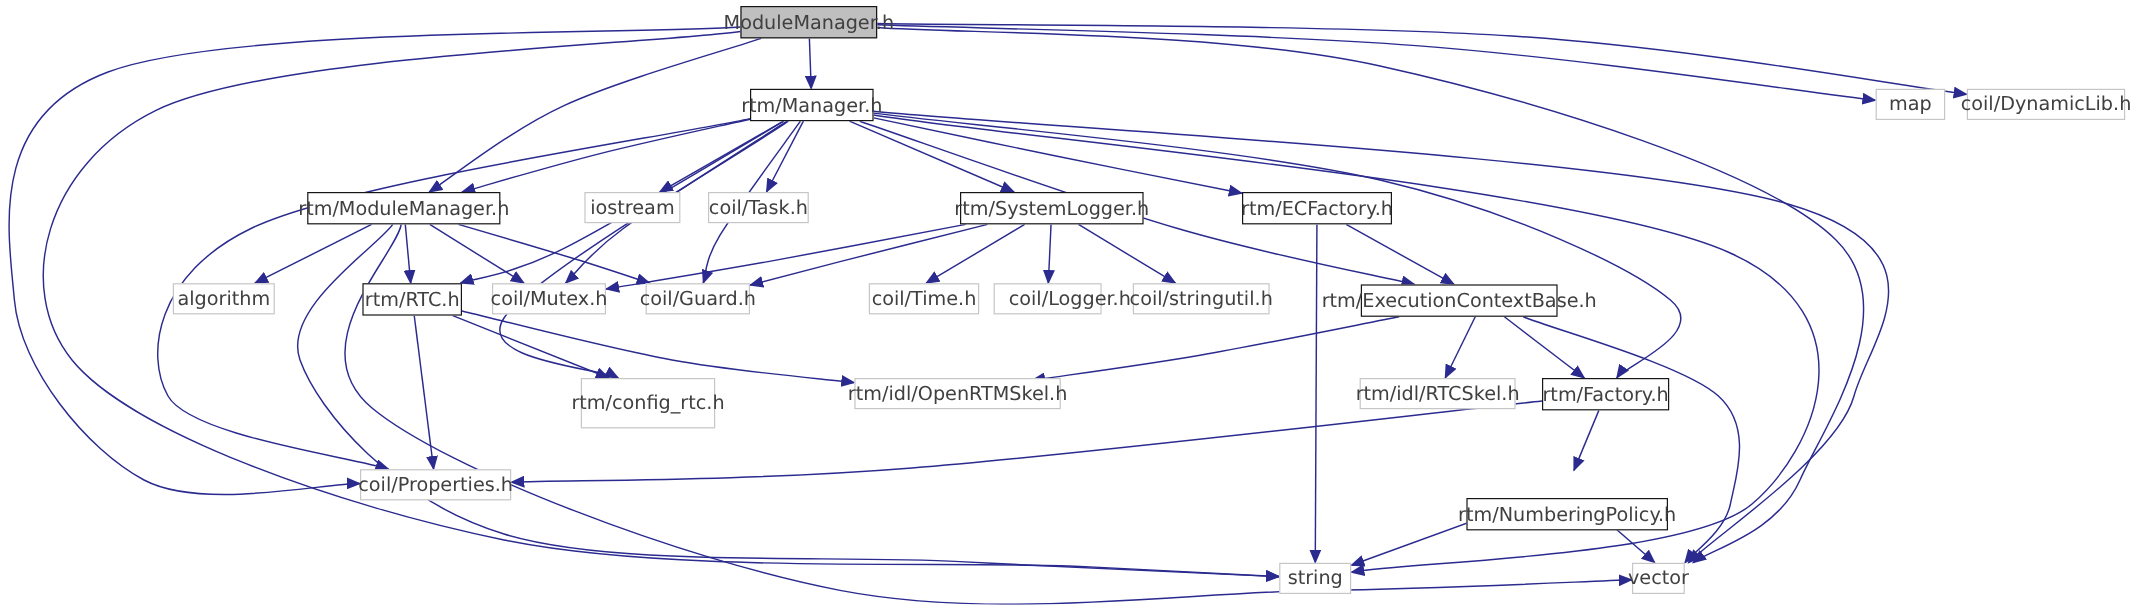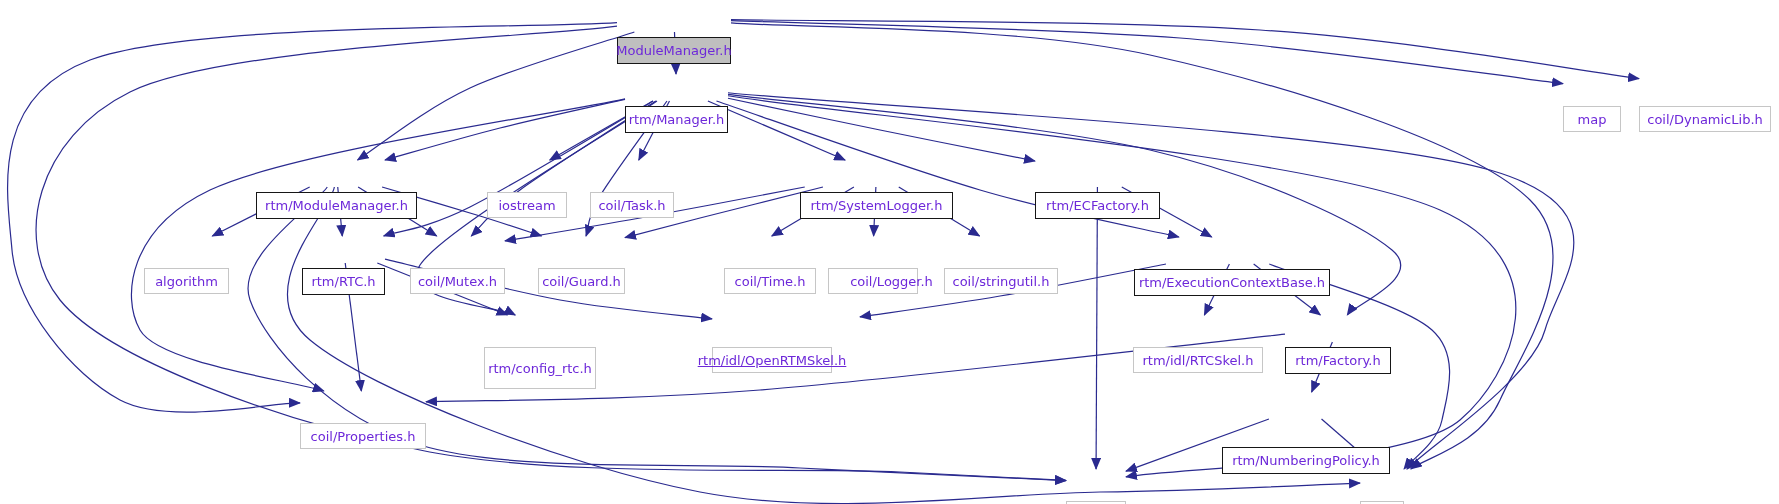--- a/index.html
+++ b/index.html
@@ -1,22 +1,22 @@
 <!DOCTYPE html>
 <html><head>
 <meta charset="utf-8">
 <style>
   html,body{margin:0;padding:0;background:#ffffff;}
   body{width:1779px;height:504px;font-family:"DejaVu Sans","Liberation Sans",sans-serif;}
   #canvas{position:relative;width:1779px;height:504px;overflow:hidden;background:#ffffff;}
   #edge-layer{position:absolute;left:0;top:0;width:1779px;height:504px;}
   .node{
     position:absolute;display:flex;align-items:center;justify-content:center;
-    box-sizing:border-box;font-size:13px;line-height:1;color:#6d28d9;
-    background:#ffffff;border:1px solid #c6c6c6;white-space:nowrap;cursor:pointer;margin-top:32px;
+    box-sizing:border-box;font-size:16px;line-height:1;color:#404040;
+    background:#ffffff;border:1px solid #c6c6c6;white-space:nowrap;cursor:pointer;
   }
   .node.emph{border:1.5px solid #161616;}
   .node.root{border:1.5px solid #161616;background:#bfbfbf;}
   path.edge{fill:none;stroke-width:1.2px;}
 </style>
 </head>
 <body>
 
 <div id="canvas">
   <svg id="edge-layer" viewBox="0 0 1779 504" xmlns="http://www.w3.org/2000/svg">
@@ -83,23 +83,23 @@
       <div class="node plain" style="left: 590px; top: 160px; width: 84px; height: 26px;">coil/Task.h</div>
       <div class="node emph" style="left: 800px; top: 160px; width: 153px; height: 27px;">rtm/SystemLogger.h</div>
       <div class="node emph" style="left: 1035px; top: 160px; width: 125px; height: 27px;">rtm/ECFactory.h</div>
       <div class="node plain" style="left: 144px; top: 236px; width: 85px; height: 26px;">algorithm</div>
       <div class="node emph" style="left: 302px; top: 236px; width: 83px; height: 27px;">rtm/RTC.h</div>
       <div class="node plain" style="left: 410px; top: 236px; width: 95px; height: 26px;">coil/Mutex.h</div>
       <div class="node plain" style="left: 538px; top: 236px; width: 87px; height: 26px;">coil/Guard.h</div>
       <div class="node plain" style="left: 724px; top: 236px; width: 92px; height: 26px;">coil/Time.h</div>
       <div class="node plain" style="left: 828px; top: 236px; width: 90px; height: 26px; padding-left: 37px;">coil/Logger.h</div>
       <div class="node plain" style="left: 944px; top: 236px; width: 114px; height: 26px;">coil/stringutil.h</div>
-      <div class="node emph" style="left: 1134px; top: 237px; width: 196px; height: 27px;">rtm/ExecutionContextBase.h</div>
+      <div class="node emph" style="left: 1134px; top: 237px; width: 164px; height: 27px;">rtm/ExecutionContextBase.h</div>
       <div class="node plain" style="left: 484px; top: 315px; width: 112px; height: 42px;">rtm/config_rtc.h</div>
-      <div class="node plain" style="left: 712px; top: 315px; width: 120px; height: 26px; text-decoration: underline;">rtm/idl/OpenRTMSkel.h</div>
+      <div class="node plain" style="left: 712px; top: 315px; width: 172px; height: 26px;">rtm/idl/OpenRTMSkel.h</div>
       <div class="node plain" style="left: 1133px; top: 315px; width: 130px; height: 26px;">rtm/idl/RTCSkel.h</div>
       <div class="node emph" style="left: 1285px; top: 315px; width: 106px; height: 27px;">rtm/Factory.h</div>
       <div class="node plain" style="left: 300px; top: 391px; width: 126px; height: 26px;">coil/Properties.h</div>
       <div class="node emph" style="left: 1222px; top: 415px; width: 168px; height: 27px;">rtm/NumberingPolicy.h</div>
       <div class="node plain" style="left: 1066px; top: 469px; width: 60px; height: 26px;">string</div>
       <div class="node plain" style="left: 1360px; top: 469px; width: 44px; height: 26px;">vector</div>
     </div>
 </div>
 
 </body></html>

